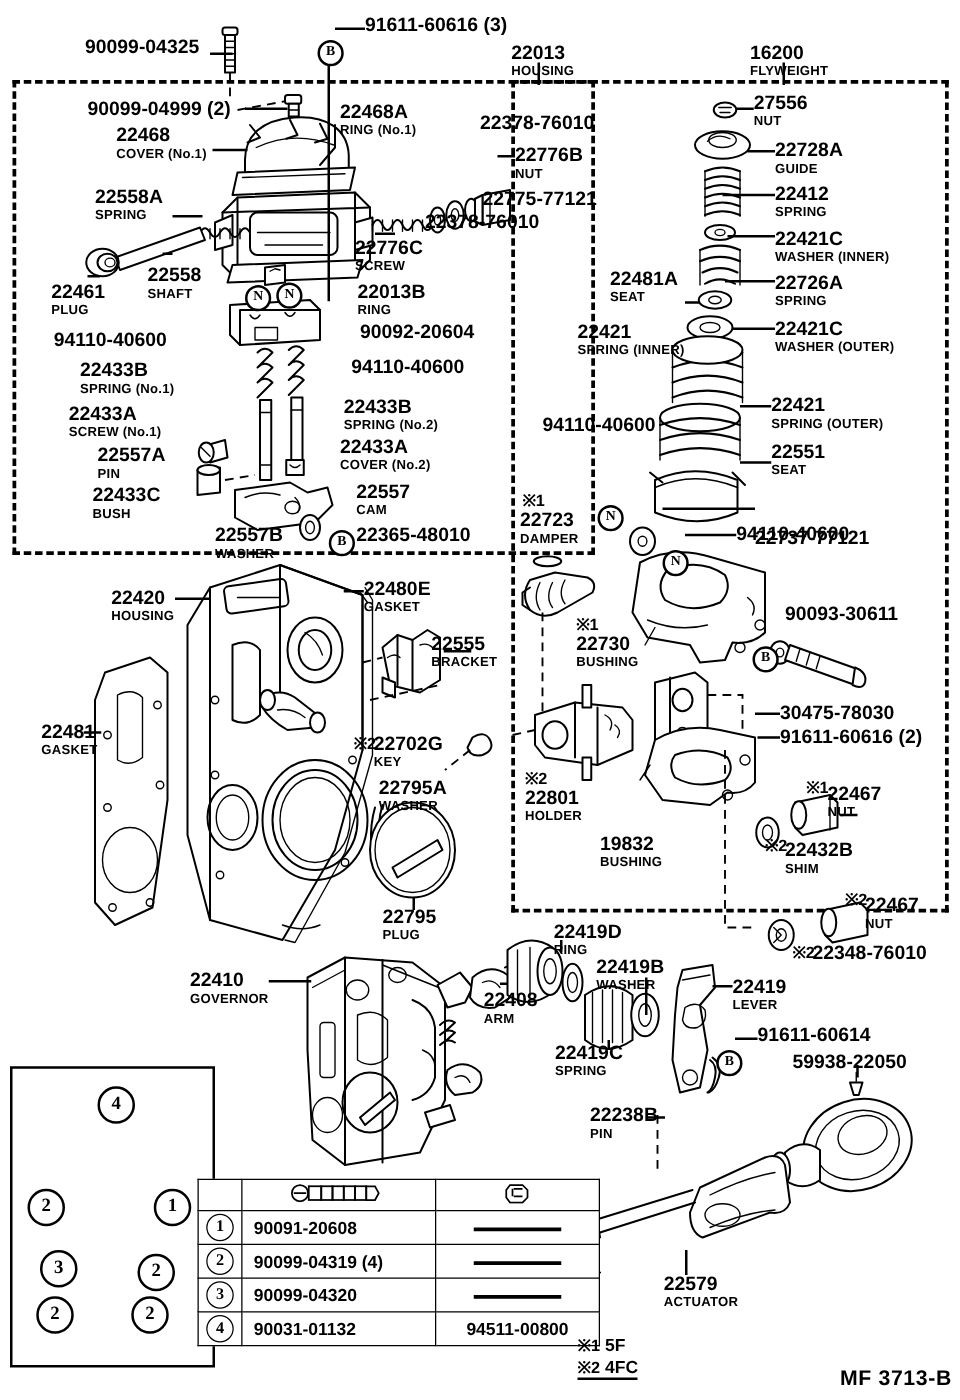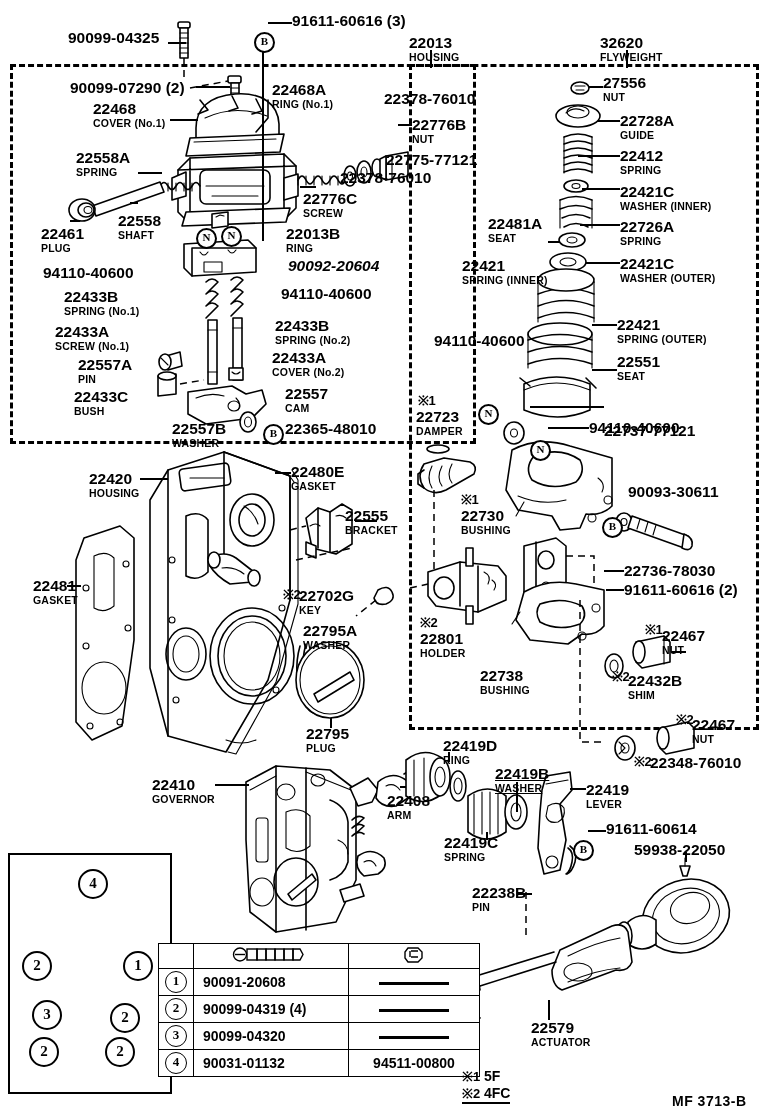--- a/index.html
+++ b/index.html
@@ -99,21 +99,21 @@
   
   #fnkey{
     position:absolute;left:462px;top:1068px;
     font-weight:bold;font-size:14px;line-height:1.15;
   }
   #fnkey .row{white-space:nowrap;}
   #fnkey .sym{font-size:13px;}
   #fnkey u{text-decoration:none;border-bottom:2px solid #000;padding-bottom:1px;}
   #sheetno{
     position:absolute;left:672px;top:1093px;
-    font-weight:bold;font-size:14px;letter-spacing:0.5px;
+    font-weight:bold;font-size:17px;letter-spacing:0.5px;
   }
 </style>
 </head>
 <body>
 
 <div id="page">
 
   <div class="dbox" style="left:10px;top:64px;width:460px;height:374px;"></div>
   <div class="dbox" style="left:409px;top:64px;width:344px;height:660px;"></div>
 
@@ -589,25 +589,25 @@
         <span class="pn">90099-04325</span>
       </div>
       <div class="lbl" style="left: 292px; top: 13px;">
         <span class="pn">91611-60616 (3)</span>
       </div>
       <div class="lbl" style="left: 409px; top: 35px;">
         <span class="pn">22013</span>
         <span class="nm">HOUSING</span>
       </div>
       <div class="lbl" style="left: 600px; top: 35px;">
-        <span class="pn">32620</span>
+        <span class="pn">16200</span>
         <span class="nm">FLYWEIGHT</span>
       </div>
       <div class="lbl" style="left: 70px; top: 80px;">
-        <span class="pn">90099-07290 (2)</span>
+        <span class="pn">90099-04999 (2)</span>
       </div>
       <div class="lbl" style="left: 93px; top: 101px;">
         <span class="pn">22468</span>
         <span class="nm">COVER (No.1)</span>
       </div>
       <div class="lbl" style="left: 272px; top: 82px;">
         <span class="pn">22468A</span>
         <span class="nm">RING (No.1)</span>
       </div>
       <div class="lbl" style="left: 384px; top: 91px;">
@@ -620,40 +620,40 @@
       <div class="lbl" style="left: 386px; top: 152px;">
         <span class="pn">22775-77121</span>
       </div>
       <div class="lbl" style="left: 340px; top: 170px;">
         <span class="pn">22378-76010</span>
       </div>
       <div class="lbl" style="left: 76px; top: 150px;">
         <span class="pn">22558A</span>
         <span class="nm">SPRING</span>
       </div>
-      <div class="lbl" style="left: 303px; top: 191px;">
+      <div class="lbl" style="left: 284px; top: 191px;">
         <span class="pn">22776C</span>
         <span class="nm">SCREW</span>
       </div>
       <div class="lbl" style="left: 41px; top: 226px;">
         <span class="pn">22461</span>
         <span class="nm">PLUG</span>
       </div>
       <div class="lbl" style="left: 118px; top: 213px;">
         <span class="pn">22558</span>
         <span class="nm">SHAFT</span>
       </div>
       <div class="lbl" style="left: 286px; top: 226px;">
         <span class="pn">22013B</span>
         <span class="nm">RING</span>
       </div>
       <div class="lbl" style="left: 43px; top: 265px;">
         <span class="pn">94110-40600</span>
       </div>
-      <div class="lbl" style="left: 288px; top: 258px; font-style: italic;">
+      <div class="lbl" style="left: 288px; top: 258px;">
         <span class="pn">90092-20604</span>
       </div>
       <div class="lbl" style="left: 281px; top: 286px;">
         <span class="pn">94110-40600</span>
       </div>
       <div class="lbl" style="left: 64px; top: 289px;">
         <span class="pn">22433B</span>
         <span class="nm">SPRING (No.1)</span>
       </div>
       <div class="lbl" style="left: 275px; top: 318px;">
@@ -743,32 +743,32 @@
       <div class="lbl" style="left: 418px; top: 394px; font-size: 13px;">※1</div>
       <div class="lbl" style="left: 628px; top: 484px;">
         <span class="pn">90093-30611</span>
       </div>
       <div class="lbl" style="left: 461px; top: 508px;">
         <span class="pn">22730</span>
         <span class="nm">BUSHING</span>
       </div>
       <div class="lbl" style="left: 461px; top: 493px; font-size: 13px;">※1</div>
       <div class="lbl" style="left: 624px; top: 563px;">
-        <span class="pn">22736-78030</span>
+        <span class="pn">30475-78030</span>
       </div>
       <div class="lbl" style="left: 624px; top: 582px;">
         <span class="pn">91611-60616 (2)</span>
       </div>
       <div class="lbl" style="left: 420px; top: 631px;">
         <span class="pn">22801</span>
         <span class="nm">HOLDER</span>
       </div>
       <div class="lbl" style="left: 420px; top: 616px; font-size: 13px;">※2</div>
       <div class="lbl" style="left: 480px; top: 668px;">
-        <span class="pn">22738</span>
+        <span class="pn">19832</span>
         <span class="nm">BUSHING</span>
       </div>
       <div class="lbl" style="left: 662px; top: 628px;">
         <span class="pn">22467</span>
         <span class="nm">NUT</span>
       </div>
       <div class="lbl" style="left: 645px; top: 623px; font-size: 13px;">※1</div>
       <div class="lbl" style="left: 628px; top: 673px;">
         <span class="pn">22432B</span>
         <span class="nm">SHIM</span>
@@ -817,21 +817,21 @@
         <span class="nm">GOVERNOR</span>
       </div>
       <div class="lbl" style="left: 443px; top: 738px;">
         <span class="pn">22419D</span>
         <span class="nm">RING</span>
       </div>
       <div class="lbl" style="left: 387px; top: 793px;">
         <span class="pn">22408</span>
         <span class="nm">ARM</span>
       </div>
-      <div class="lbl" style="left: 495px; top: 766px; text-decoration: underline;">
+      <div class="lbl" style="left: 477px; top: 766px;">
         <span class="pn">22419B</span>
         <span class="nm">WASHER</span>
       </div>
       <div class="lbl" style="left: 444px; top: 835px;">
         <span class="pn">22419C</span>
         <span class="nm">SPRING</span>
       </div>
       <div class="lbl" style="left: 586px; top: 782px;">
         <span class="pn">22419</span>
         <span class="nm">LEVER</span>

